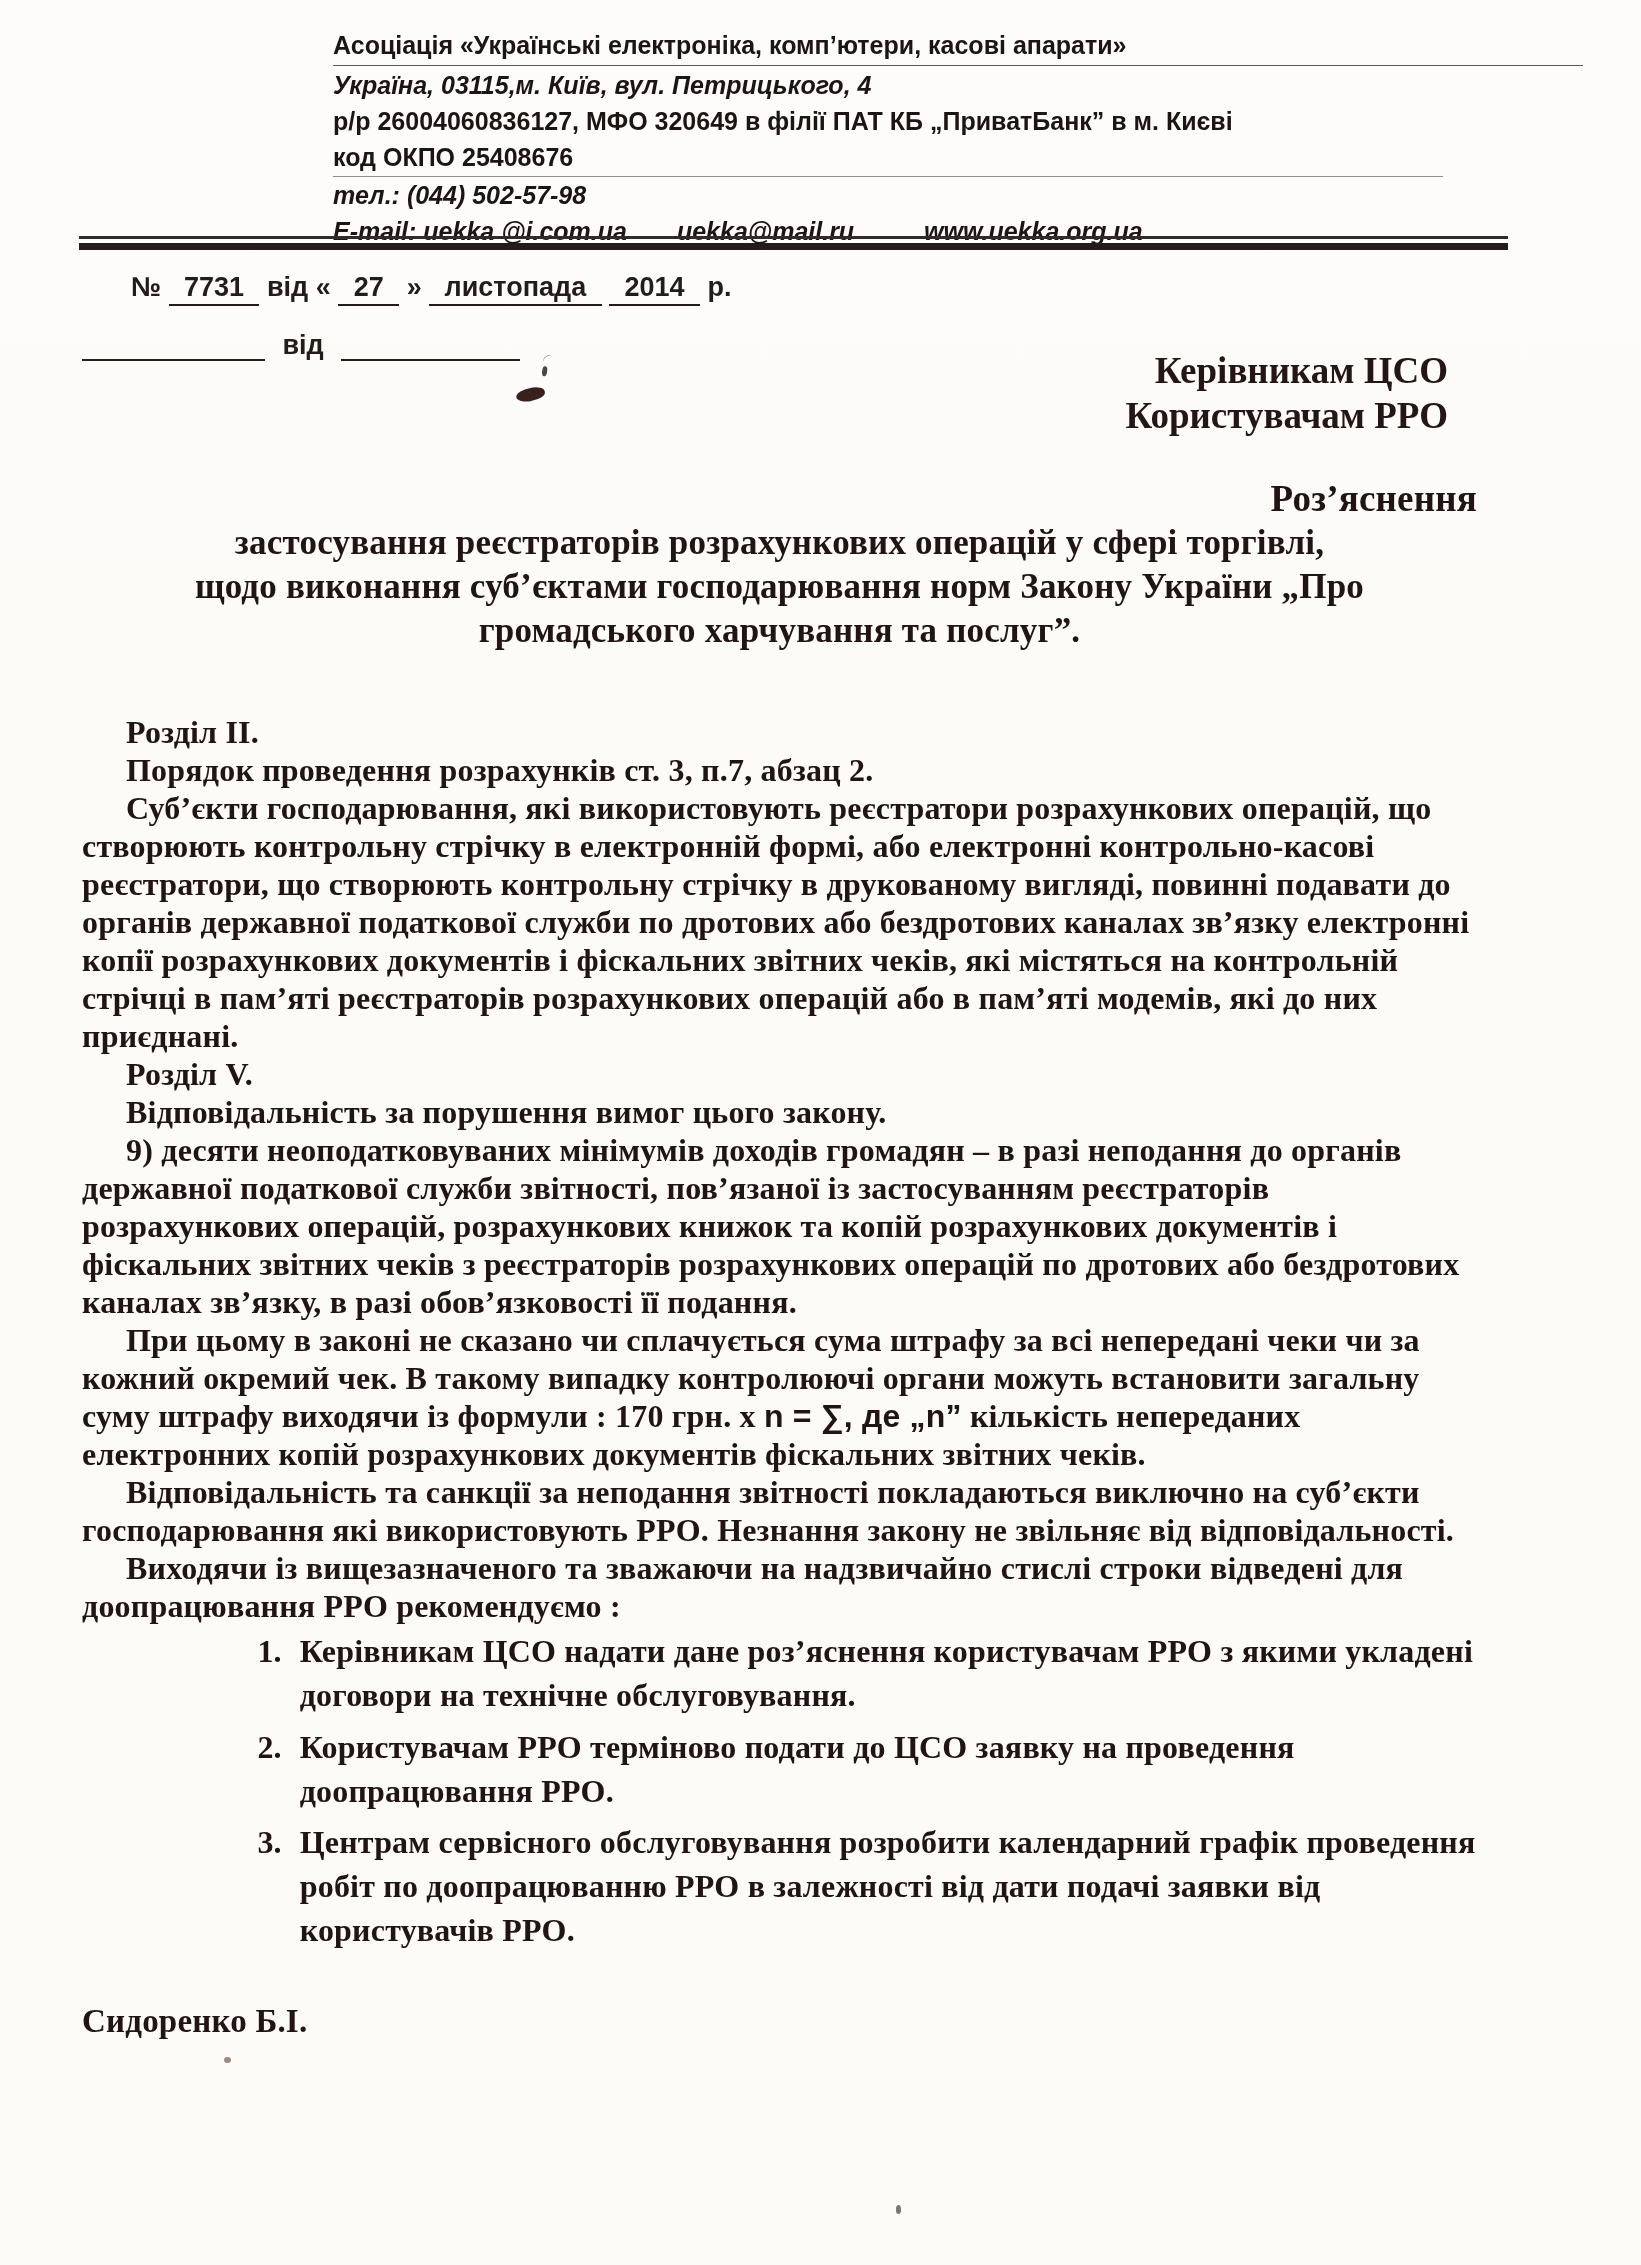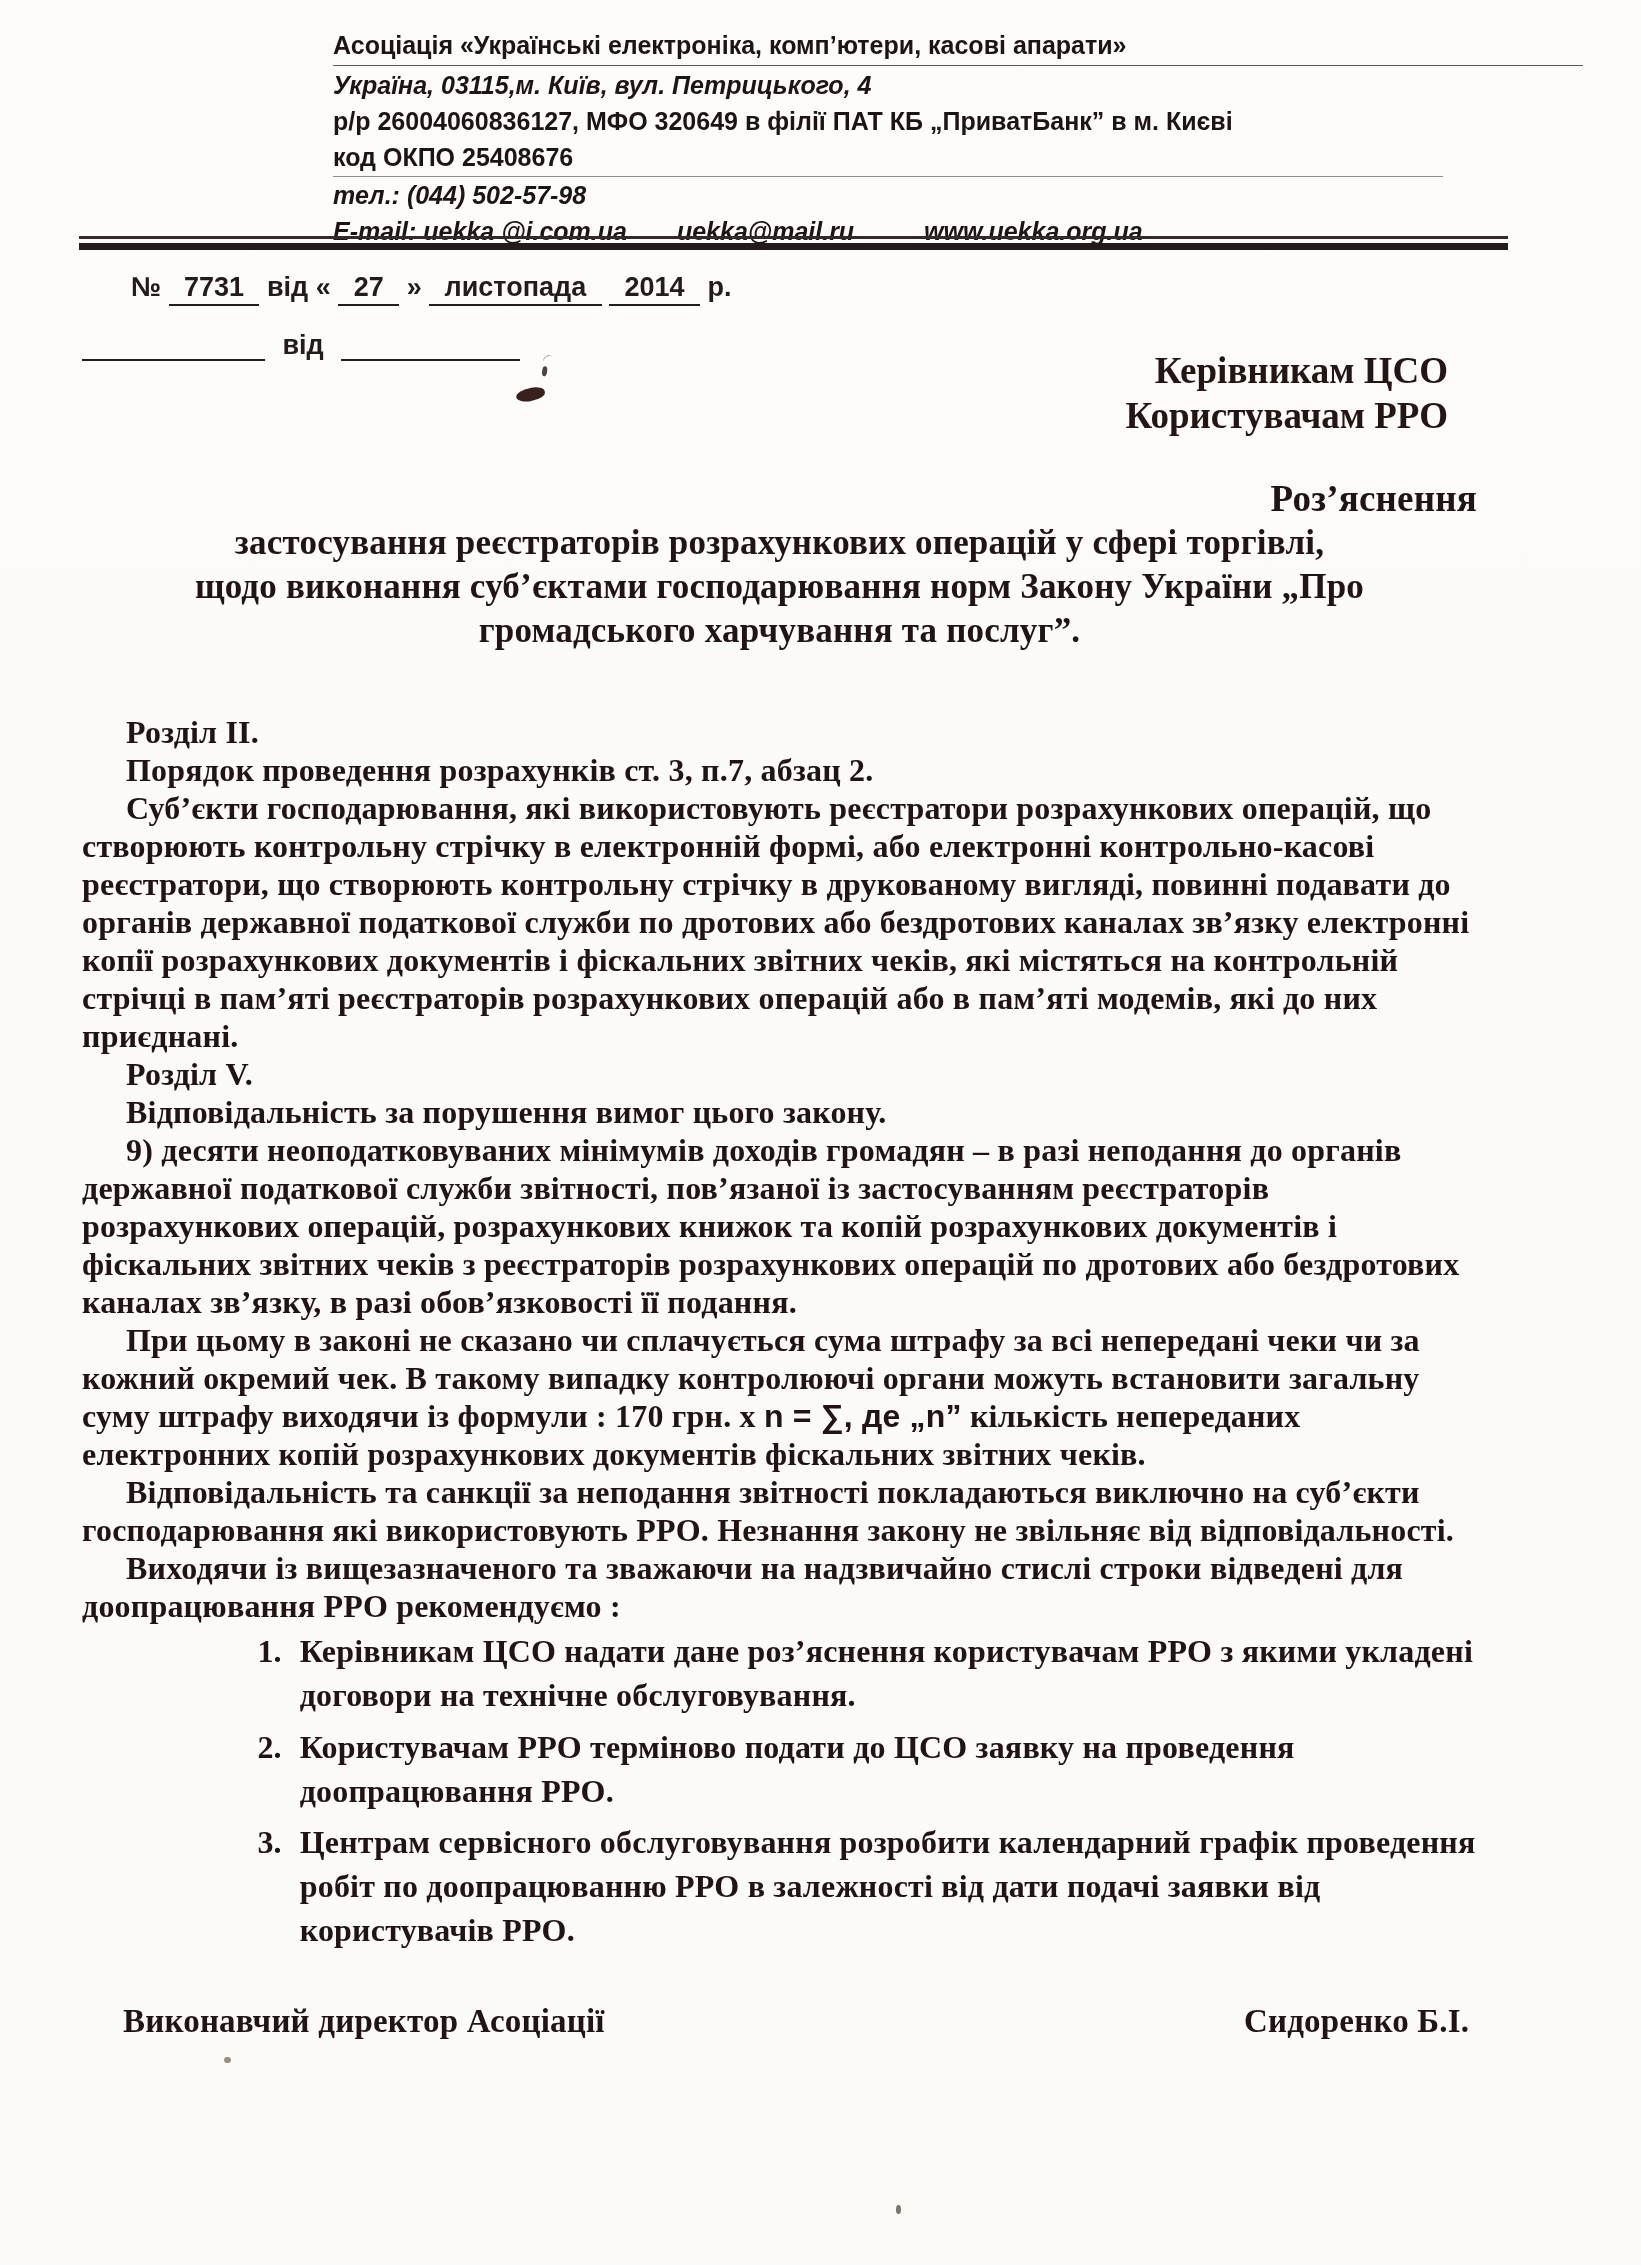--- a/index.html
+++ b/index.html
@@ -177,19 +177,18 @@
       <p>Виходячи із вищезазначеного та зважаючи на надзвичайно стислі строки відведені для доопрацювання РРО рекомендуємо :</p>
 
       <ol class="rec-list">
         <li>Керівникам ЦСО надати дане роз’яснення користувачам РРО з якими укладені договори на технічне обслуговування.</li>
         <li>Користувачам РРО терміново подати до ЦСО заявку на проведення доопрацювання РРО.</li>
         <li>Центрам сервісного обслуговування розробити календарний графік проведення робіт по доопрацюванню РРО в залежності від дати подачі заявки від користувачів РРО.</li>
       </ol>
     </div>
 
     <div class="signature">
-      <span class="sig-left">Виконавчий директор Асоціації</span>
       <span class="sig-right">Сидоренко Б.І.</span>
     </div>
   </div>
 
 </div>
 
 
 </body></html>

